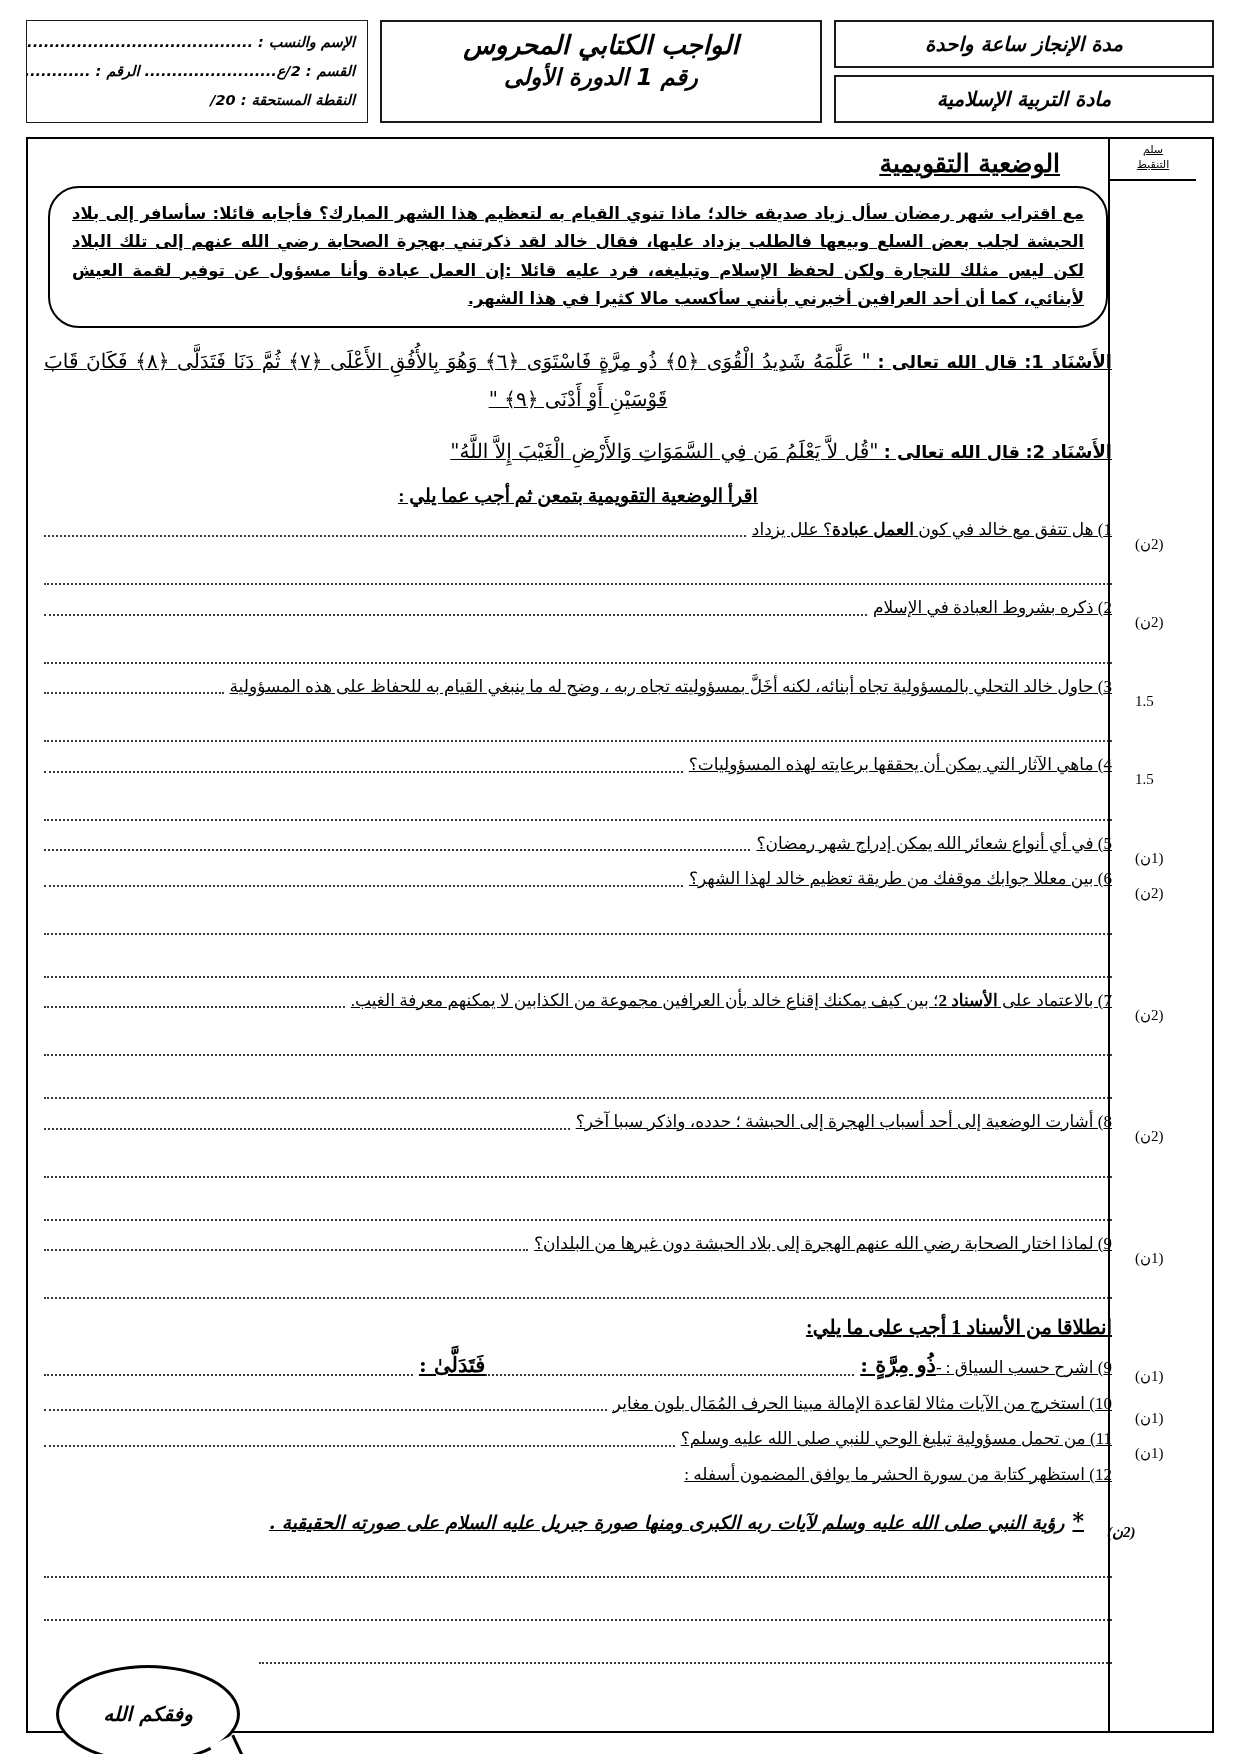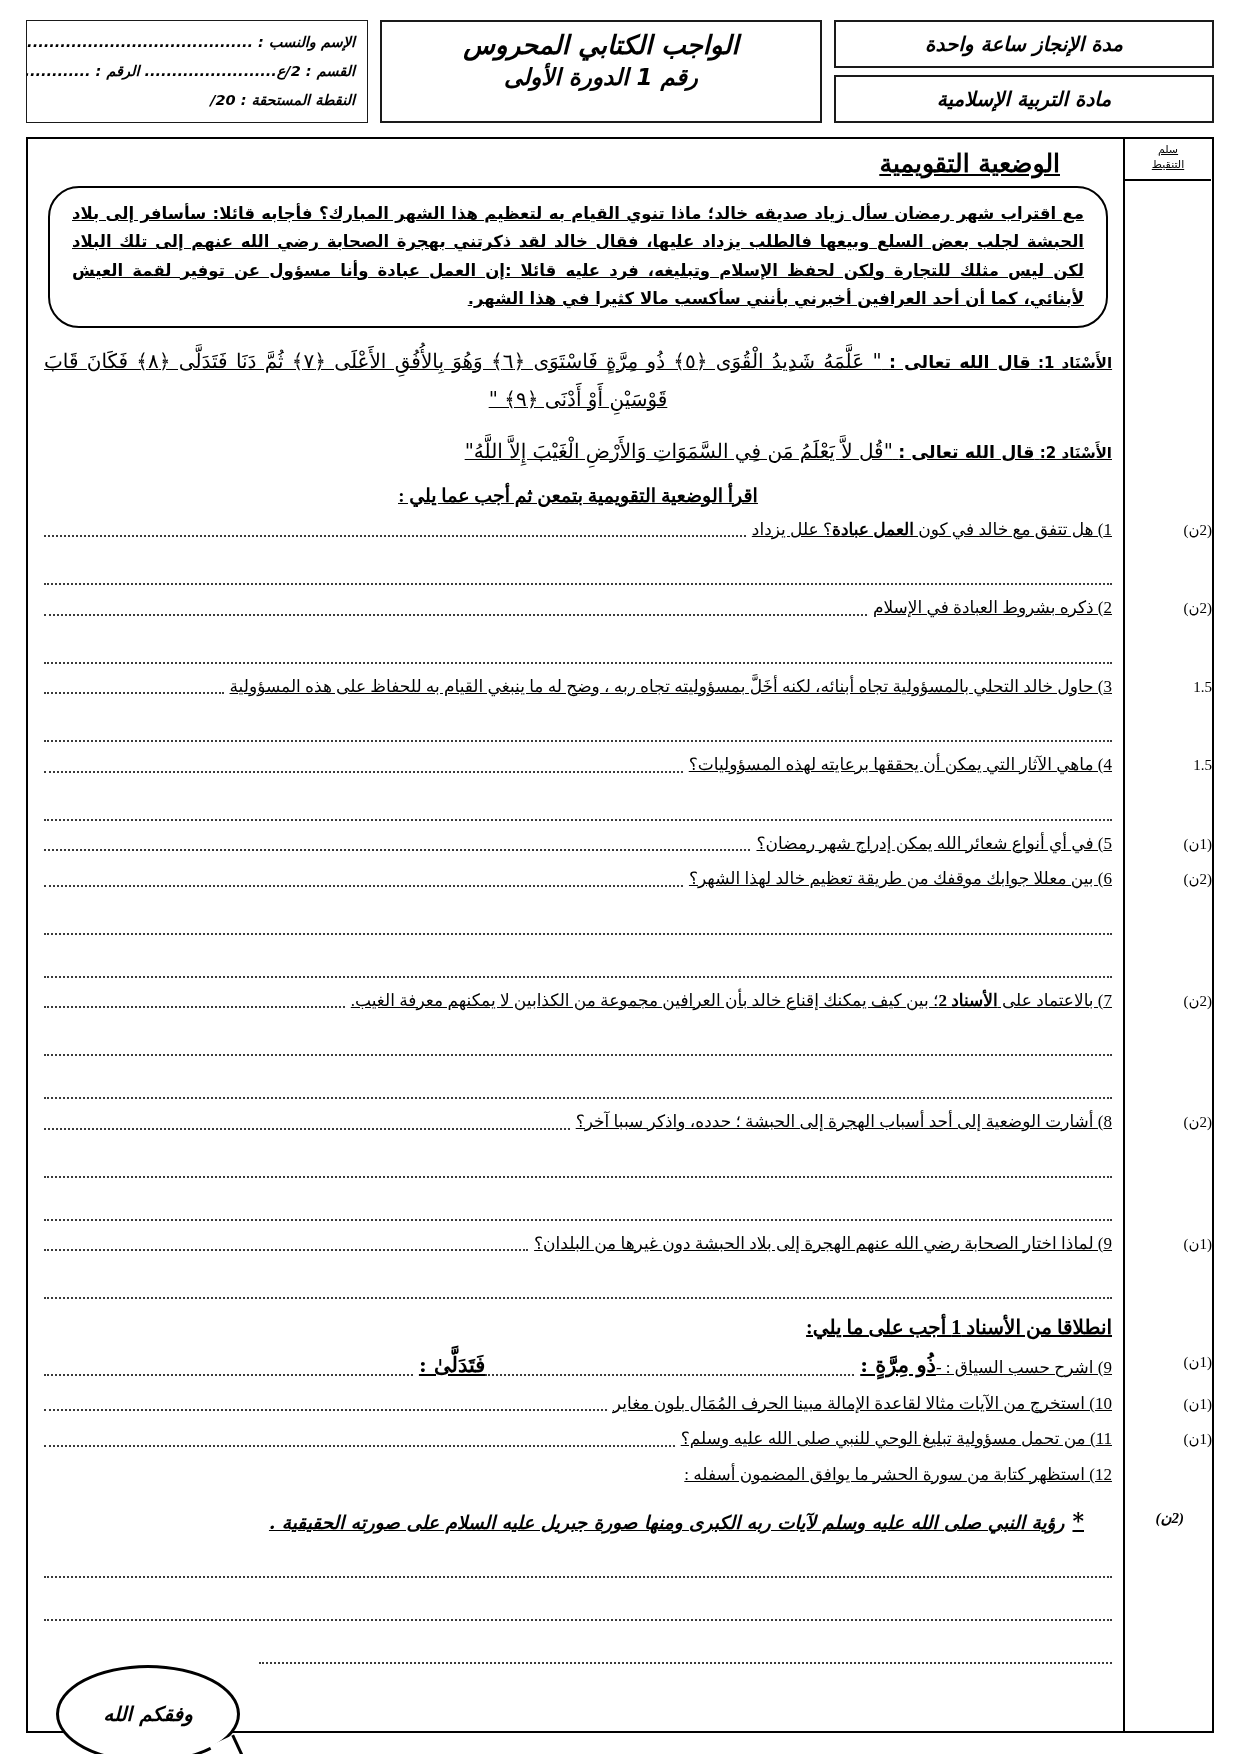--- a/index.html
+++ b/index.html
@@ -9,40 +9,40 @@
   .hdr-box{border:2px solid #1a1a1a;background:#fff;}
   .hdr-right{width:380px;display:flex;flex-direction:column;gap:7px;}
   .hdr-right .hdr-box{flex:1;display:flex;align-items:center;justify-content:center;
       font-weight:bold;font-style:italic;font-size:20px;}
   .hdr-center{width:430px;text-align:center;padding:7px 4px;}
   .hdr-center .t1{font-weight:bold;font-style:italic;font-size:26px;line-height:1.3;}
   .hdr-center .t2{font-weight:bold;font-style:italic;font-size:23px;line-height:1.3;}
   .hdr-left{flex:1;border-width:1.5px;padding:7px 12px;font-size:14.5px;font-weight:bold;
       font-style:italic;line-height:2.0;overflow:hidden;white-space:nowrap;}
   .main{position:relative;margin:10px 26px 0;border:2px solid #000;height:1592px;background:#fff;}
-  .rail{position:absolute;top:0;right:1px;bottom:0;width:86px;border-left:2px solid #000;}
+  .rail{position:absolute;top:0;right:16px;bottom:0;width:86px;border-left:2px solid #000;}
   .rail-hdr{border-bottom:2px solid #000;padding:4px 16px 6px;font-size:11px;
       text-align:center;text-decoration:underline;line-height:1.35;}
   .content{margin:0 100px 0 16px;padding-top:8px;text-decoration:underline;}
   .sec-title{font-size:25px;font-weight:bold;text-decoration:underline;text-align:right;
       margin:2px 52px 8px 0;font-family:"DejaVu Serif",serif;}
   .situation{border:2.5px solid #000;border-radius:31px;padding:12px 22px;margin:4px 4px 0;
       font-weight:bold;font-size:16.5px;line-height:1.72;text-align:justify;}
   .evidence{margin-top:14px;font-size:17px;text-align:justify;line-height:1.9;}
   .evidence.center-last{text-align-last:center;}
-  .ev-label{font-weight:bold;text-decoration:underline;font-size:15px;}
+  .ev-label{font-weight:bold;text-decoration:underline;font-size:18px;}
   .ev-speaker{font-weight:bold;font-size:17.5px;}
   .quran{font-family:"DejaVu Serif",serif;font-size:20px;}
   .instruction{text-align:center;font-weight:bold;font-size:19px;text-decoration:underline;
       margin:14px 0 8px;font-family:"Liberation Serif",serif;}
   .qrow{display:flex;align-items:flex-end;margin-top:10px;font-size:17px;line-height:1.5;
       font-family:"Liberation Serif",serif;position:relative;}
   .qrow .qt{white-space:normal;}
   .fill{flex:1 1 30px;border-bottom:2px dotted #3a3a3a;margin:0 6px 5px 0;min-width:20px;}
-  .score{position:absolute;right:-100px;top:2px;width:77px;text-align:right;font-size:15px;
+  .score{position:absolute;right:-100px;top:16px;width:77px;text-align:left;font-size:15px;
       font-family:"Liberation Serif",serif;}
   .dot-line{height:41px;border-bottom:2px dotted #3a3a3a;}
   .dot-line.short{margin-left:215px;}
   .section2{font-weight:bold;font-size:20px;margin-top:16px;font-family:"Liberation Serif",serif;}
   .explain .quran{font-size:21px;font-weight:bold;}
   .handwritten{display:flex;align-items:flex-end;position:relative;margin:20px 28px 2px 0;
       font-family:"DejaVu Serif",serif;font-style:italic;font-weight:bold;font-size:18.5px;}
   .handwritten .star{font-size:22px;margin-left:8px;font-style:normal;}
   .bubble{position:absolute;left:28px;bottom:-32px;width:178px;height:92px;background:#fff;
       border:3px solid #000;border-radius:50%;display:flex;align-items:center;justify-content:center;

